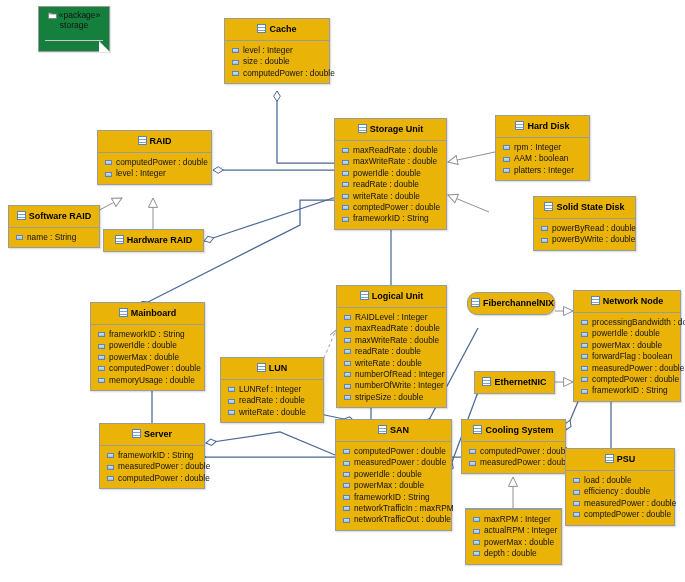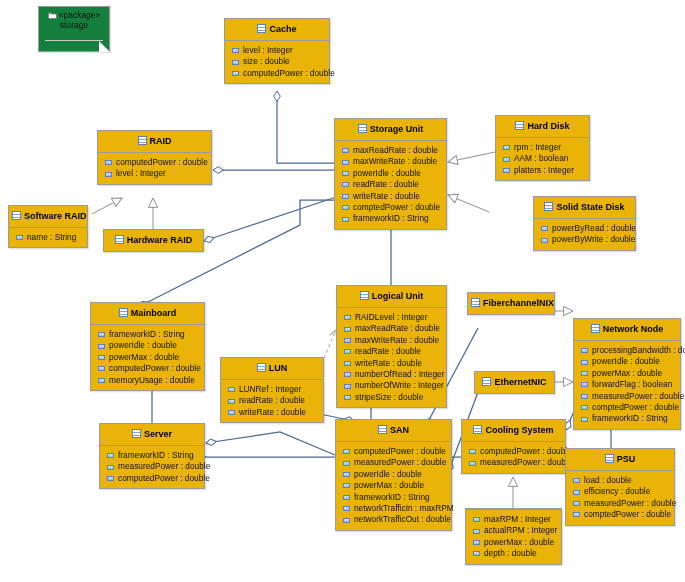--- a/index.html
+++ b/index.html
@@ -263,21 +263,21 @@
           <div class="attr">
             <span class="at-ico"></span>
             <span>powerByRead : double</span>
           </div>
           <div class="attr">
             <span class="at-ico"></span>
             <span>powerByWrite : double</span>
           </div>
         </div>
       </div>
-      <div class="cls" style="left: 8px; top: 205px; width: 80px;">
+      <div class="cls" style="left: 8px; top: 205px; width: 92px;">
         <div class="hdr"><span class="cls-ico"></span><span>Software RAID</span></div>
         <div class="sep"></div>
         <div class="attrs">
           <div class="attr">
             <span class="at-ico"></span>
             <span>name : String</span>
           </div>
         </div>
       </div>
       <div class="cls noattrs" style="left: 103px; top: 229px; width: 101px;">
@@ -358,27 +358,27 @@
           <div class="attr">
             <span class="at-ico"></span>
             <span>numberOfWrite : Integer</span>
           </div>
           <div class="attr">
             <span class="at-ico"></span>
             <span>stripeSize : double</span>
           </div>
         </div>
       </div>
-      <div class="cls noattrs" style="left: 467px; top: 292px; width: 88px;">
+      <div class="cls noattrs" style="left: 467px; top: 292px; width: 88px; border-radius: 10px;">
         <div class="hdr"><span class="cls-ico"></span><span>FiberchannelNIX</span></div>
       </div>
       <div class="cls noattrs" style="left: 474px; top: 371px; width: 81px;">
         <div class="hdr"><span class="cls-ico"></span><span>EthernetNIC</span></div>
       </div>
-      <div class="cls" style="left: 573px; top: 290px; width: 108px; margin-top: 28px;">
+      <div class="cls" style="left: 573px; top: 290px; width: 108px;">
         <div class="hdr"><span class="cls-ico"></span><span>Network Node</span></div>
         <div class="sep"></div>
         <div class="attrs">
           <div class="attr">
             <span class="at-ico"></span>
             <span>processingBandwidth : double</span>
           </div>
           <div class="attr">
             <span class="at-ico"></span>
             <span>powerIdle : double</span>

